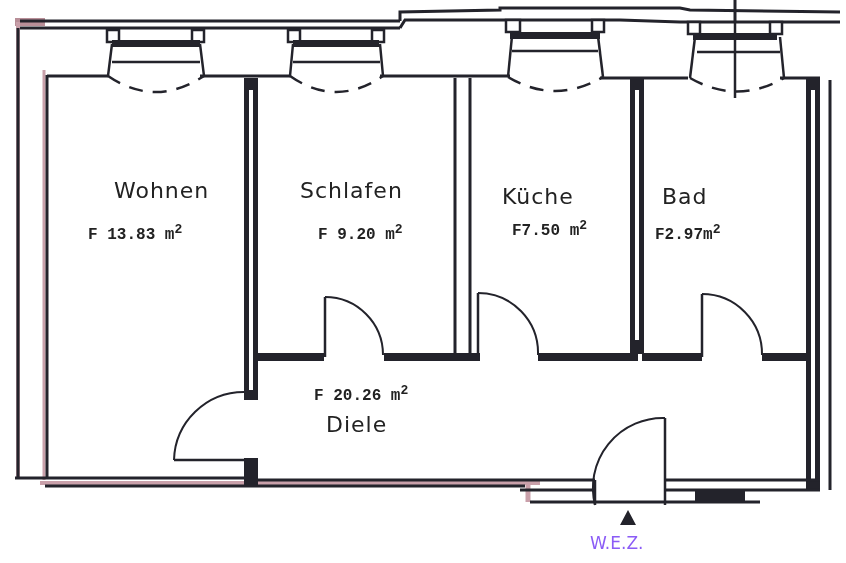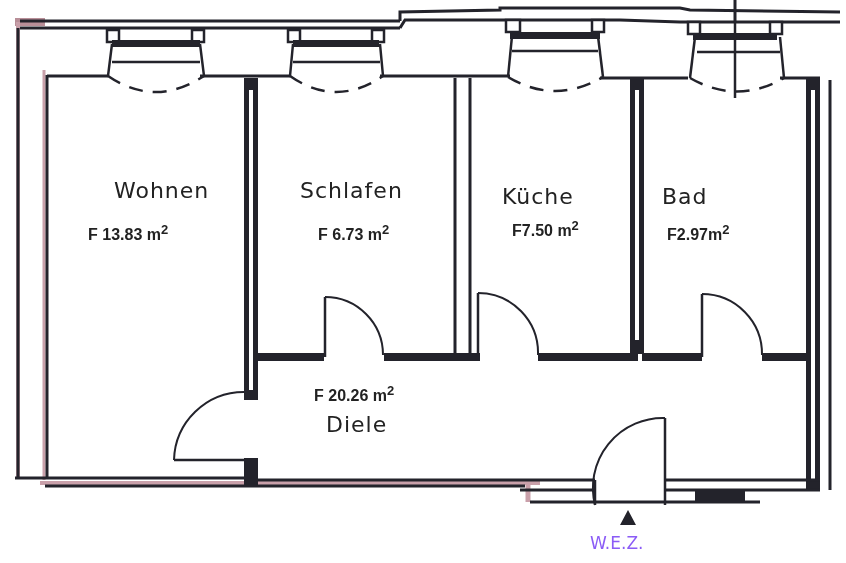--- a/index.html
+++ b/index.html
@@ -7,21 +7,21 @@
   #plan { position: absolute; left: 0; top: 0; width: 846px; height: 563px; }
   .wall { fill: #23232b; }
   .wall-thin { stroke: #23232b; stroke-width: 2.5; fill: none; }
   .wall-line { stroke: #23232b; stroke-width: 3; fill: none; }
   .pink { stroke: #c9a0aa; fill: none; }
   .door-leaf { stroke: #23232b; stroke-width: 2.5; fill: none; }
   .door-arc { stroke: #23232b; stroke-width: 2; fill: none; }
   .win-arc { stroke: #23232b; stroke-width: 2.5; fill: none; stroke-dasharray: 14 10; }
   .bay { stroke: #23232b; stroke-width: 2.5; fill: #ffffff; }
   .room-label { position: absolute; font-family: "DejaVu Sans", sans-serif; color: #222; font-size: 22px; letter-spacing: 1px; white-space: nowrap; }
-  .area-label { position: absolute; font-family: Liberation Sans, sans-serif; color: #222; font-size: 16px; font-weight: bold; white-space: nowrap; }
+  .area-label { position: absolute; font-family: Liberation Mono, monospace; color: #222; font-size: 16px; font-weight: bold; white-space: nowrap; }
   .area-label sup { font-size: 13px; }
   .entry-label { position: absolute; font-family: "DejaVu Sans", sans-serif; color: #8b5cf6; font-size: 17px; white-space: nowrap; }
   .entry-marker { position: absolute; width: 0; height: 0; border-left: 8px solid transparent; border-right: 8px solid transparent; border-bottom: 15px solid #23232b; }
 </style>
 </head>
 <body>
 
 <svg id="plan" viewBox="0 0 846 563" xmlns="http://www.w3.org/2000/svg">
 
   <g>
@@ -155,32 +155,32 @@
 <div class="room-label" style="left:90px; top:178px;margin-left:24px;">Wohnen</div>
 <div class="area-label" style="left:88px; top:222px;">
   <span>F</span>
   <span>13.83</span>
   <span>m</span><sup>2</sup>
 </div>
 
 <div class="room-label" style="left:300px; top:178px;">Schlafen</div>
 <div class="area-label" style="left:318px; top:222px;">
   <span>F</span>
-  <span>6.73</span>
+  <span>9.20</span>
   <span>m</span><sup>2</sup>
 </div>
 
 <div class="room-label" style="left:502px; top:184px;">Küche</div>
 <div class="area-label" style="left:512px; top:218px;">
   <span>F</span><span>7.50</span>
   <span>m</span><sup>2</sup>
 </div>
 
 <div class="room-label" style="left:662px; top:184px;">Bad</div>
-<div class="area-label" style="left:655px; top:222px;margin-left:12px;">
+<div class="area-label" style="left:655px; top:222px;">
   <span>F</span><span>2.97</span><span>m</span><sup>2</sup>
 </div>
 
 <div class="area-label" style="left:314px; top:383px;">
   <span>F</span>
   <span>20.26</span>
   <span>m</span><sup>2</sup>
 </div>
 <div class="room-label" style="left:318px; top:412px;margin-left:8px;">Diele</div>
 

